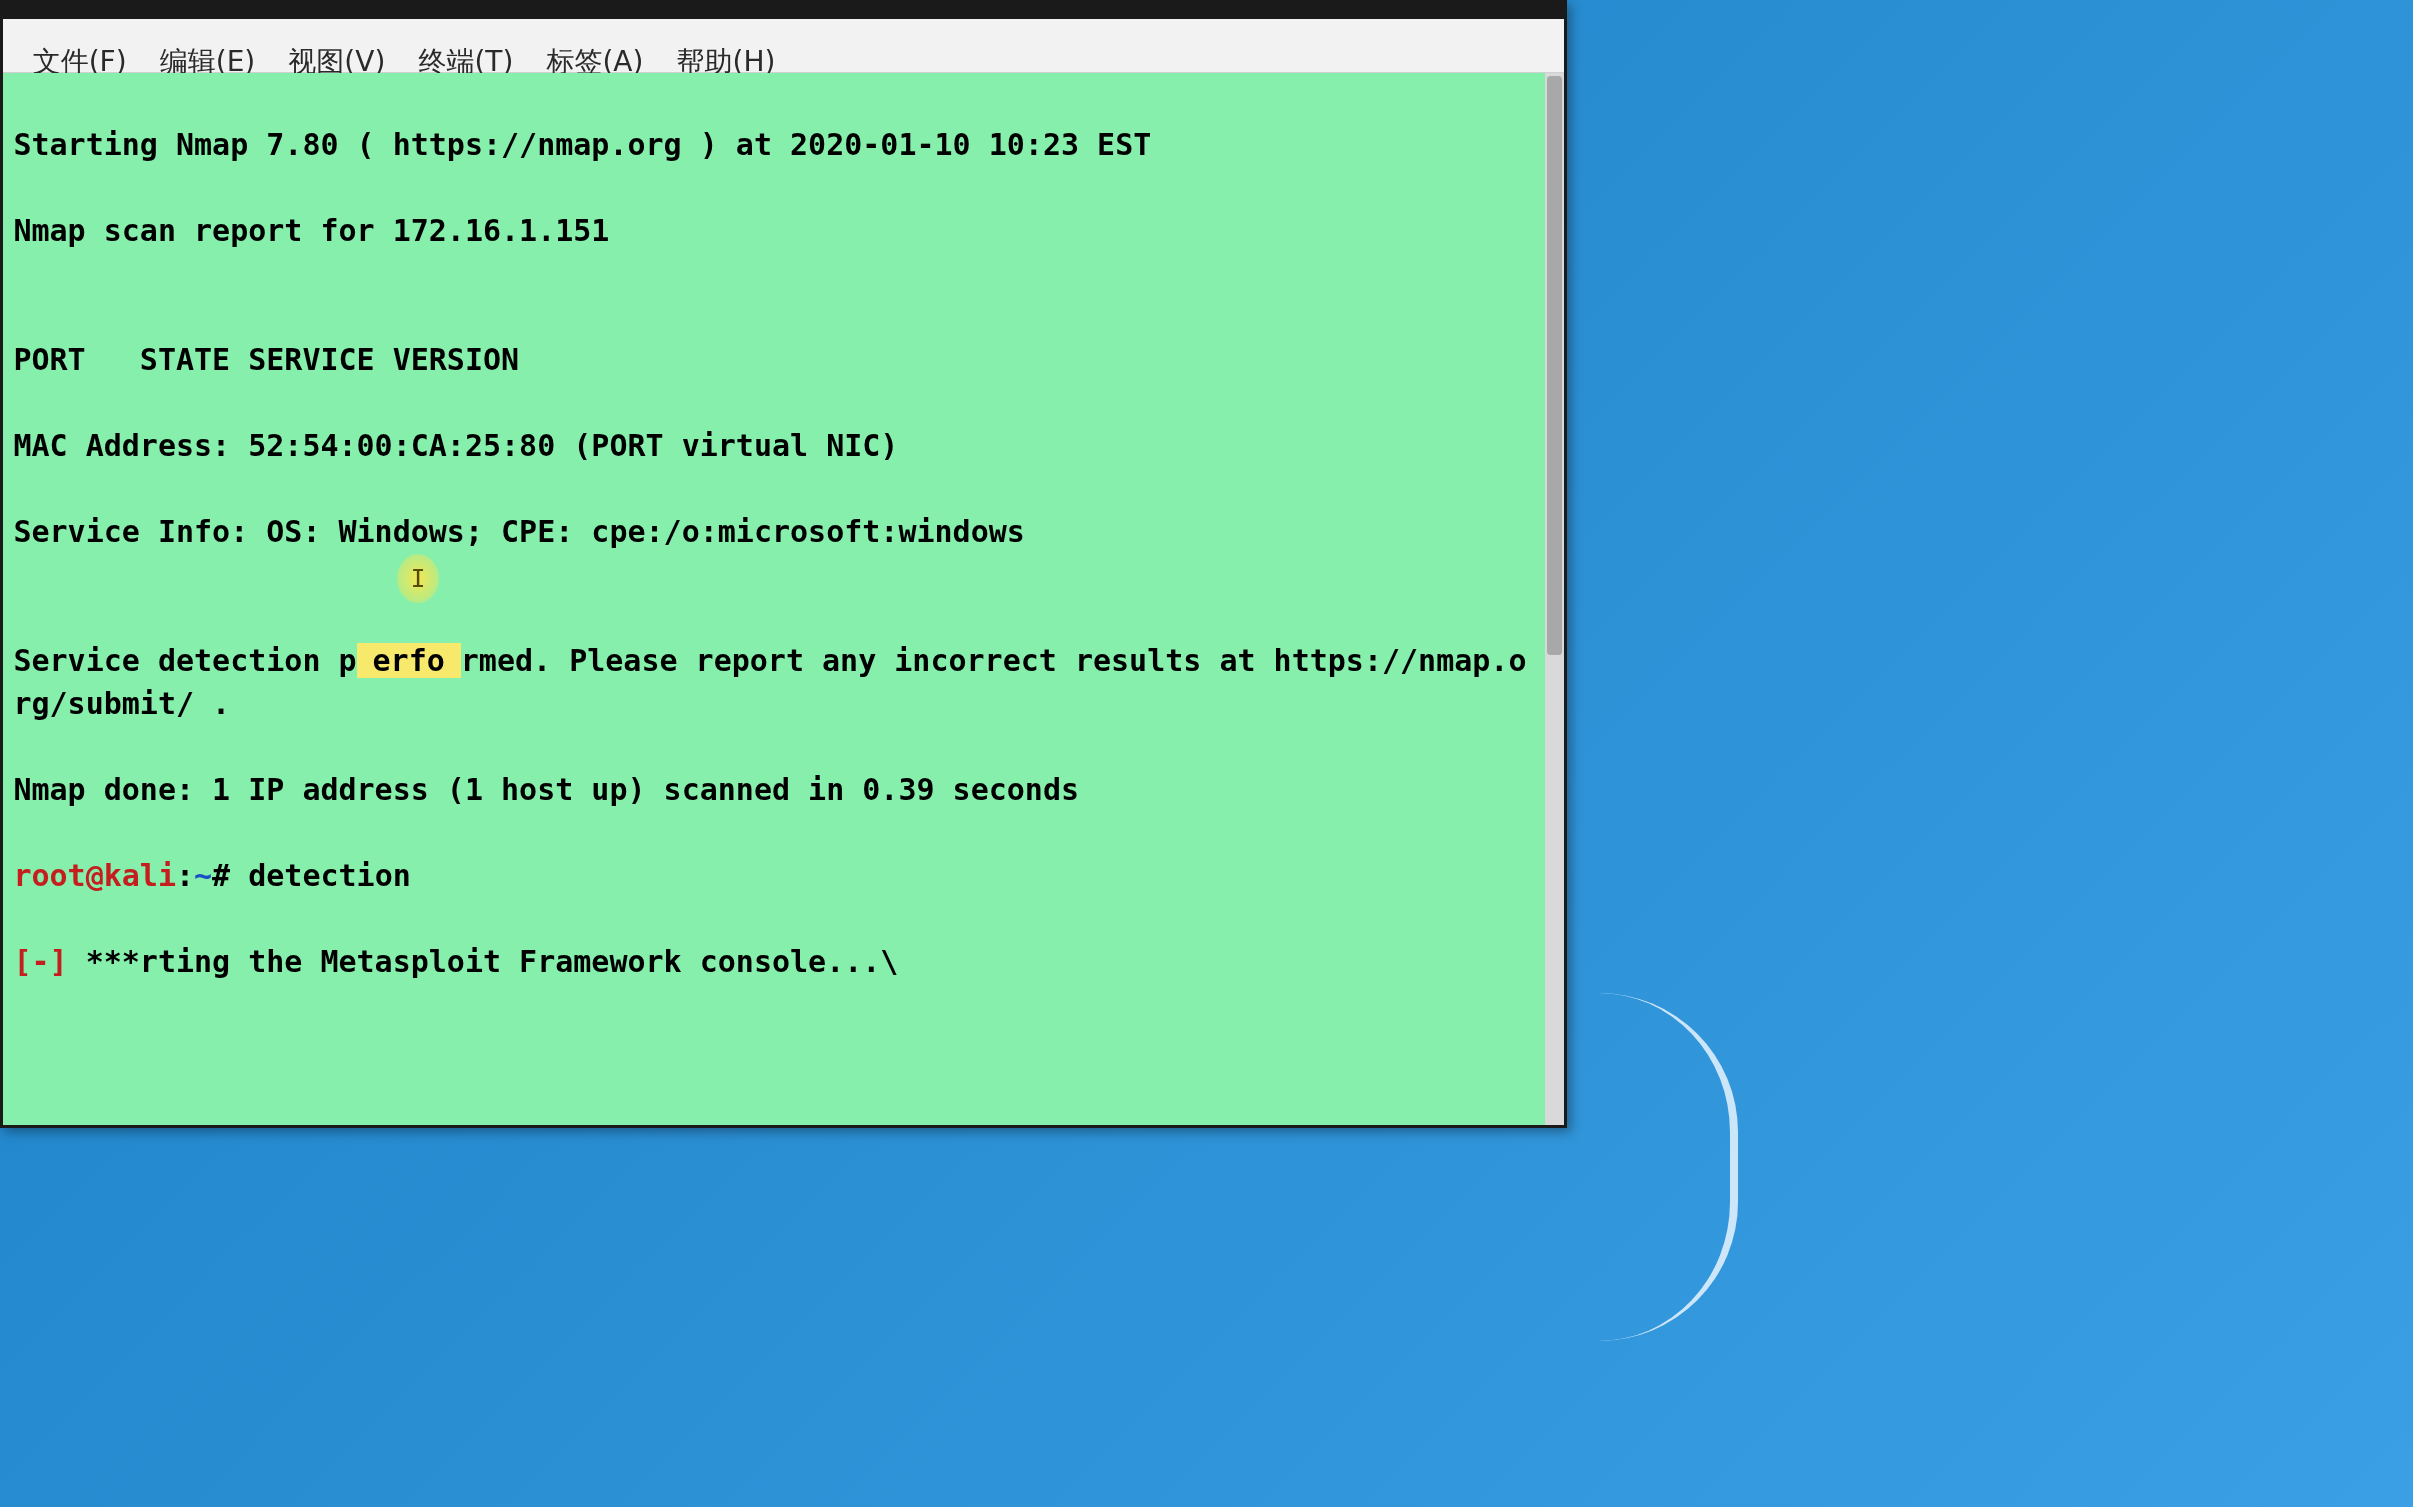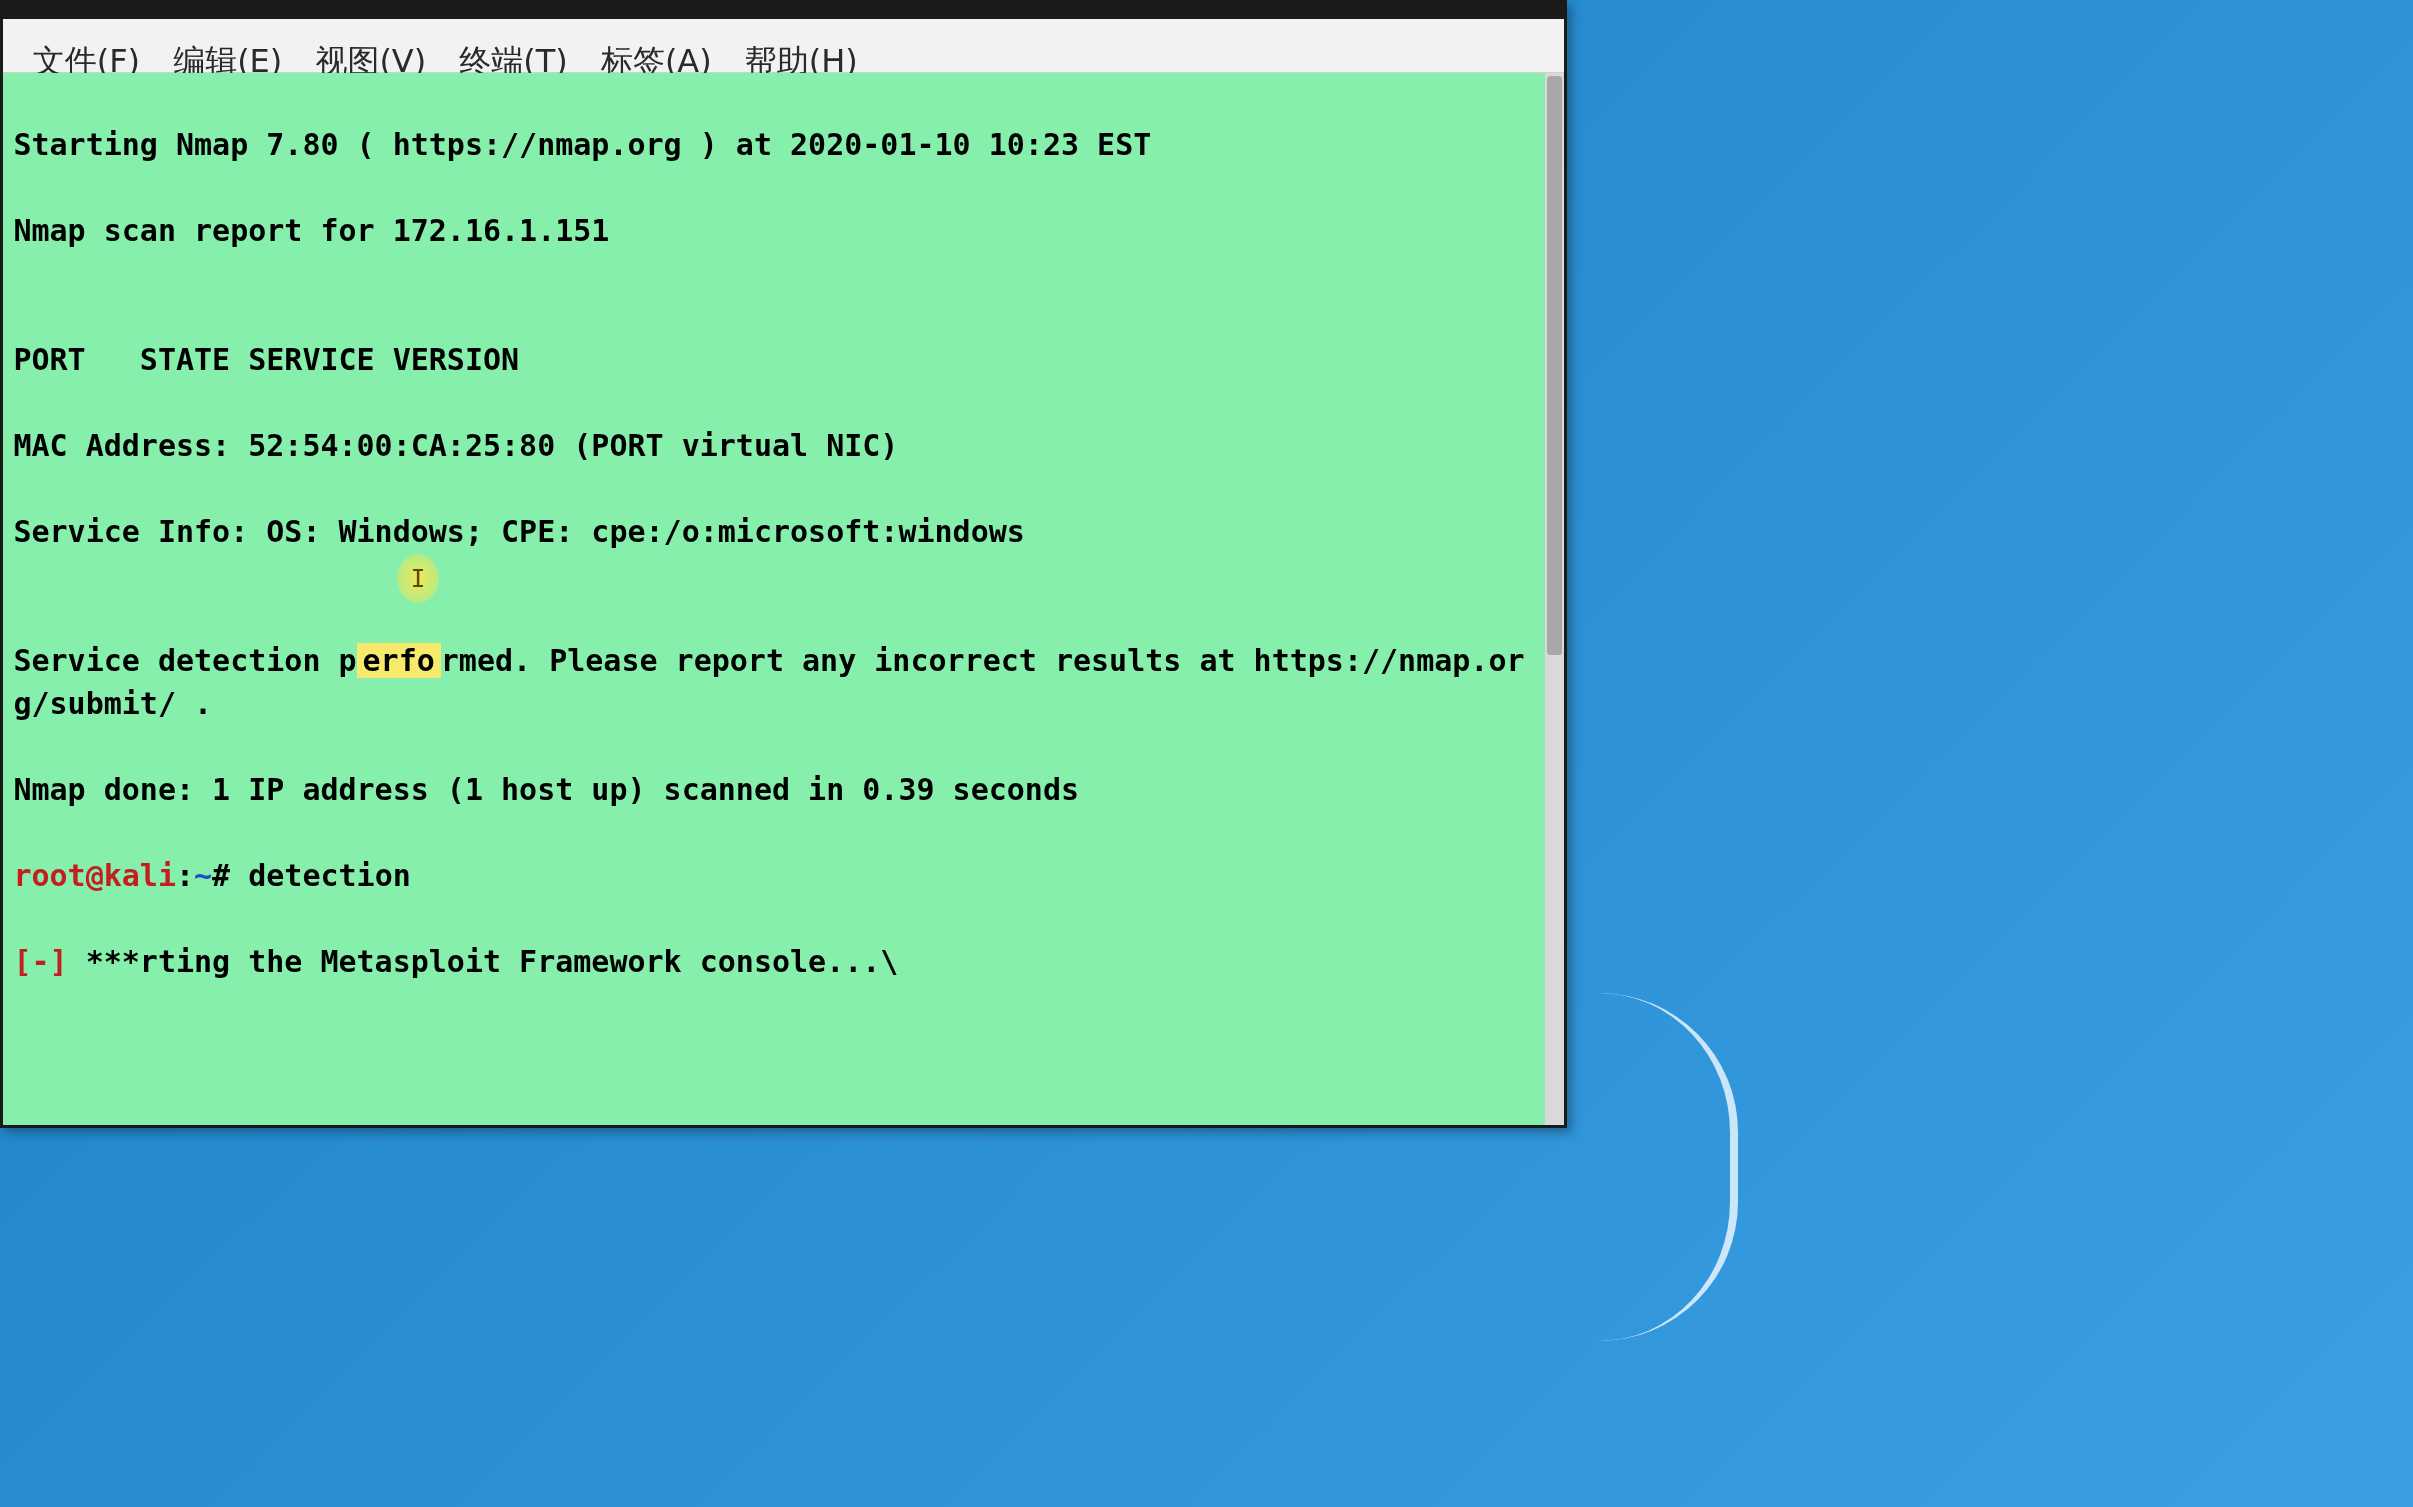--- a/index.html
+++ b/index.html
@@ -46,21 +46,21 @@
       background: #f2f2f2;
       border-bottom: 1.7px solid #d0d0d0;
       display: flex;
       align-items: center;
       padding-left: 21px;
       gap: 15.7px;
       flex-shrink: 0;
     }
     .menu-item {
       font-family: "DejaVu Sans", "Liberation Sans", sans-serif;
-      font-size: 32px;
+      font-size: 28px;
       color: #2a2a2a;
       padding: 3.5px 8.7px;
       cursor: default;
       margin-top: 33px;
     }
     .terminal-body {
       flex: 1;
       background: #86efac;
       position: relative;
       overflow: hidden;
@@ -92,21 +92,21 @@
       word-break: break-all;
       width: calc(100% - 19px);
     }
     .line { display: block; }
     .prompt-user { color: #c41e1e; font-weight: 700; margin-top: 20px; }
     .prompt-sep { color: #000; font-weight: 700; }
     .prompt-path { color: #1a4ec8; font-weight: 700; }
     .bracket-minus { color: #c41e1e; font-weight: 700; }
     .highlight-yellow {
       background: #f6e96b;
-      padding: 0 6px;
+      padding: 0 16px;
     }
     .yellow-ibeam {
       position: absolute;
       left: 394px;
       top: 481px;
       width: 42px;
       height: 49px;
       background: radial-gradient(ellipse at center, rgba(248,230,80,0.95) 0%, rgba(248,230,80,0.5) 60%, rgba(248,230,80,0) 100%);
       border-radius: 50%;
       pointer-events: none;

